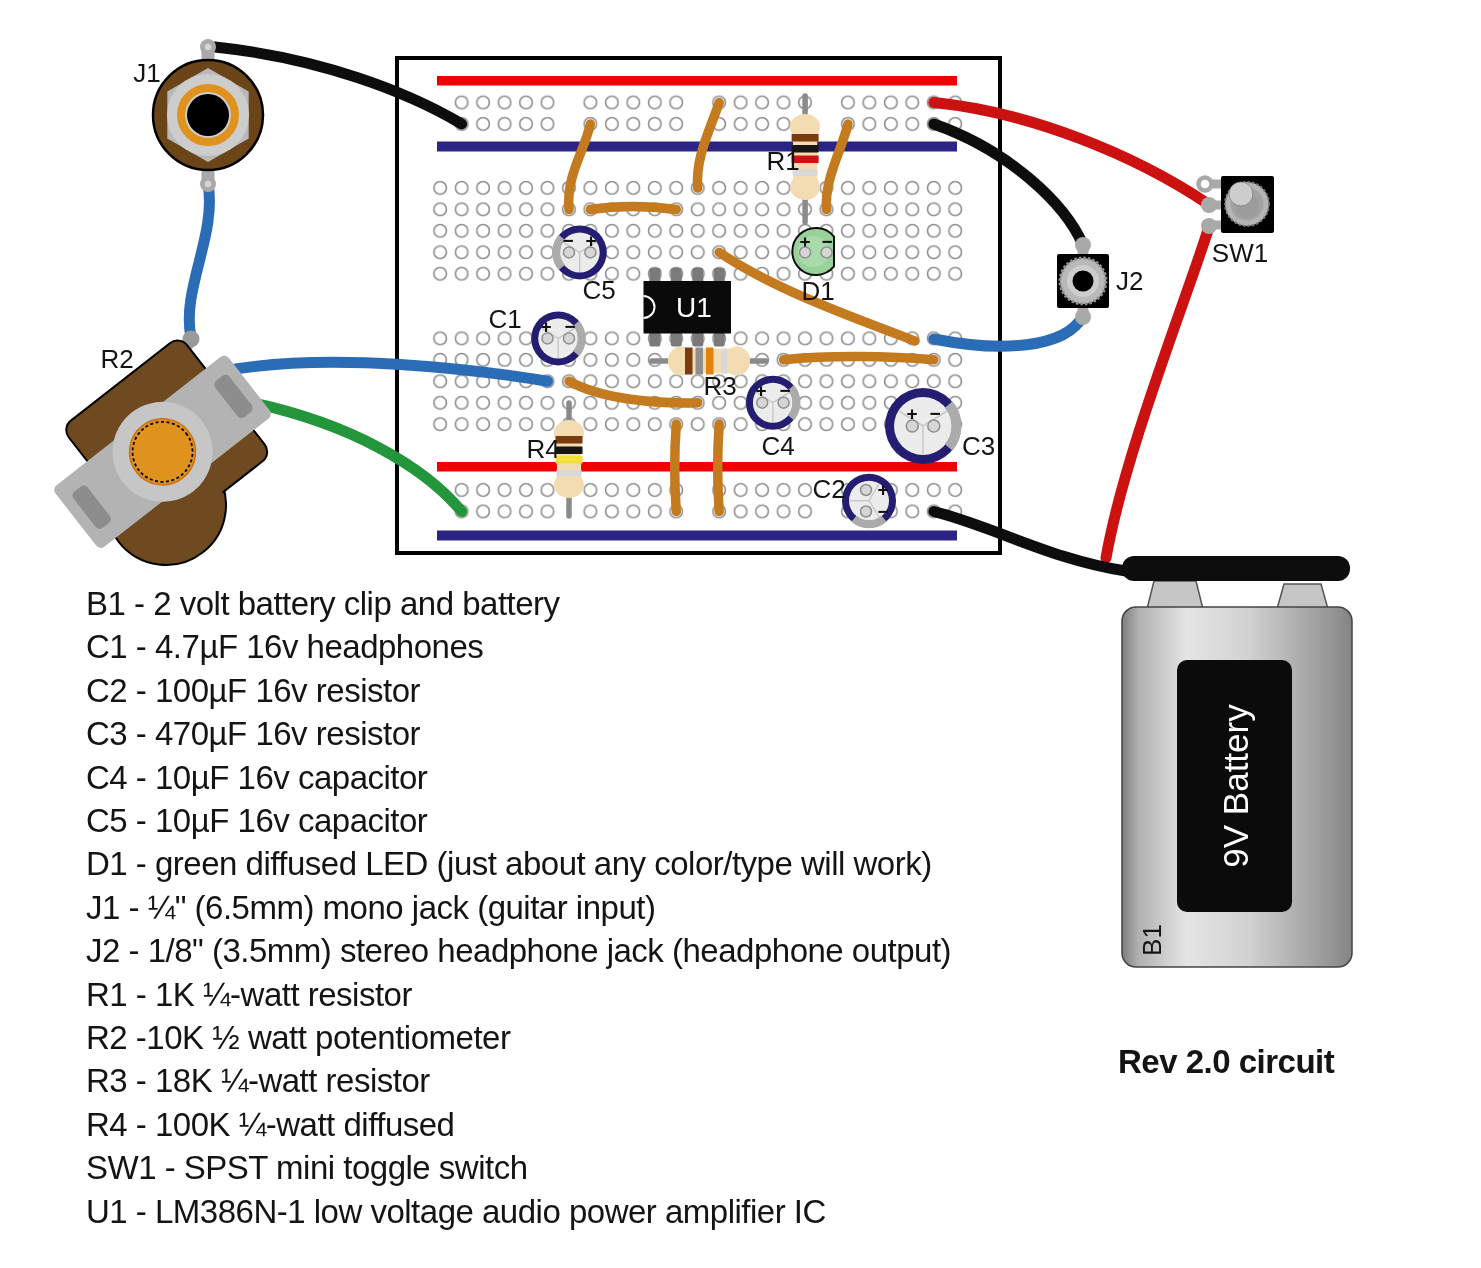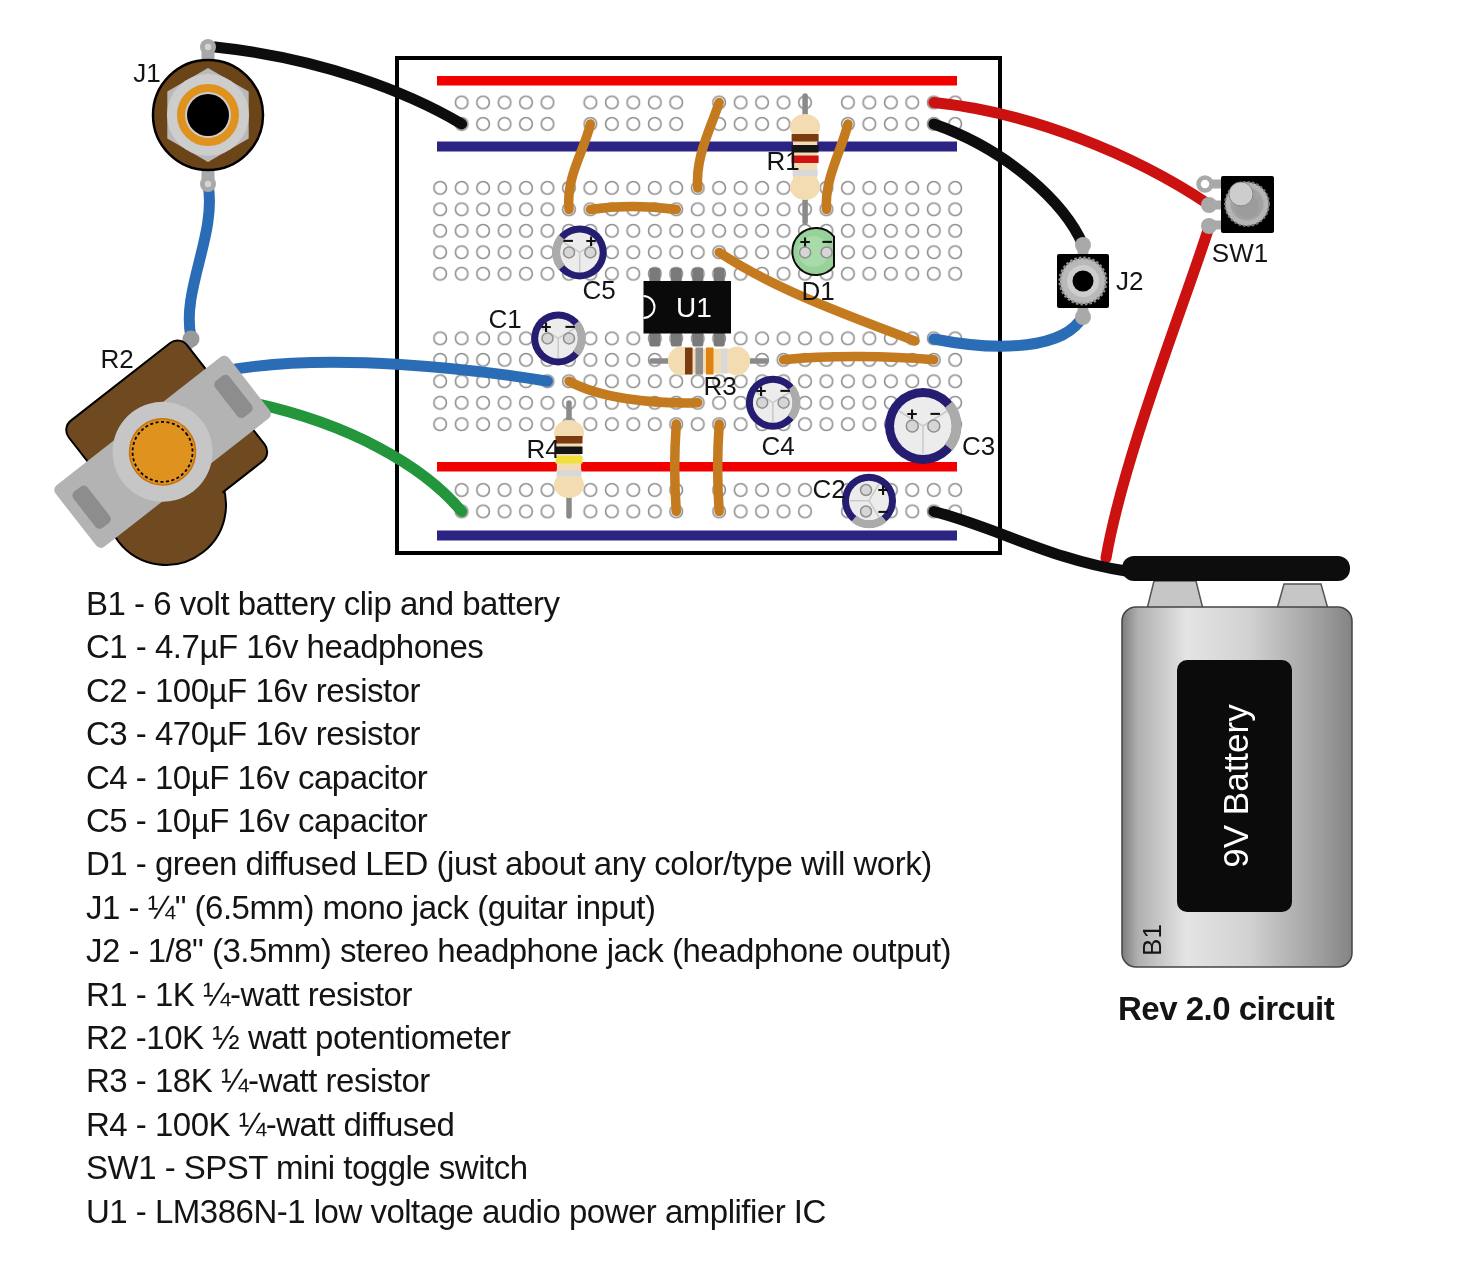--- a/index.html
+++ b/index.html
@@ -1,21 +1,21 @@
 <!DOCTYPE html>
 <html><head>
 <meta charset="utf-8">
 <style>
   html,body{margin:0;padding:0;background:#fff;}
   .canvas{position:relative;width:1481px;height:1268px;background:#ffffff;
           font-family:"Liberation Sans",sans-serif;overflow:hidden;}
   .canvas > svg{position:absolute;left:0;top:0;}
   .parts{position:absolute;left:86px;top:582px;font-size:33px;line-height:43.4px;
          color:#141414;letter-spacing:-0.5px;white-space:nowrap;}
-  .caption{position:absolute;left:1118px;top:987px;font-size:33px;line-height:43px;
+  .caption{position:absolute;left:1118px;top:1040px;font-size:33px;line-height:43px;
            color:#141414;letter-spacing:-0.5px;}
   .caption .t{font-weight:bold;}
   text{font-family:"Liberation Sans",sans-serif;}
   .lbl{font-size:26px;fill:#141414;}
   .sign{font-size:19px;font-weight:bold;fill:#111;}
   .icname{font-size:28px;fill:#ffffff;}
   .batlbl{font-size:35px;fill:#ffffff;}
   .batdes{font-size:26px;fill:#141414;}
 </style>
 </head>
@@ -297,21 +297,21 @@
     <text class="lbl" x="778" y="455" text-anchor="middle">C4</text>
     <text class="lbl" x="962" y="455" text-anchor="start">C3</text>
     <text class="lbl" x="829" y="498" text-anchor="middle">C2</text>
     <text class="lbl" x="543" y="458" text-anchor="middle">R4</text>
     <text class="lbl" x="1116" y="290" text-anchor="start">J2</text>
     <text class="lbl" x="1240" y="262" text-anchor="middle">SW1</text>
   </g>
 </svg>
 
 <div class="parts">
-  <div>B1 - 6 volt battery clip and battery</div>
+  <div>B1 - 2 volt battery clip and battery</div>
   <div>C1 - 4.7µF 16v headphones</div>
   <div>C2 - 100µF 16v resistor</div>
   <div>C3 - 470µF 16v resistor</div>
   <div>C4 - 10µF 16v capacitor</div>
   <div>C5 - 10µF 16v capacitor</div>
   <div>D1 - green diffused LED (just about any color/type will work)</div>
   <div>J1 - ¼" (6.5mm) mono jack (guitar input)</div>
   <div>J2 - 1/8" (3.5mm) stereo headphone jack (headphone output)</div>
   <div>R1 - 1K ¼-watt resistor</div>
   <div>R2 -10K ½ watt potentiometer</div>

